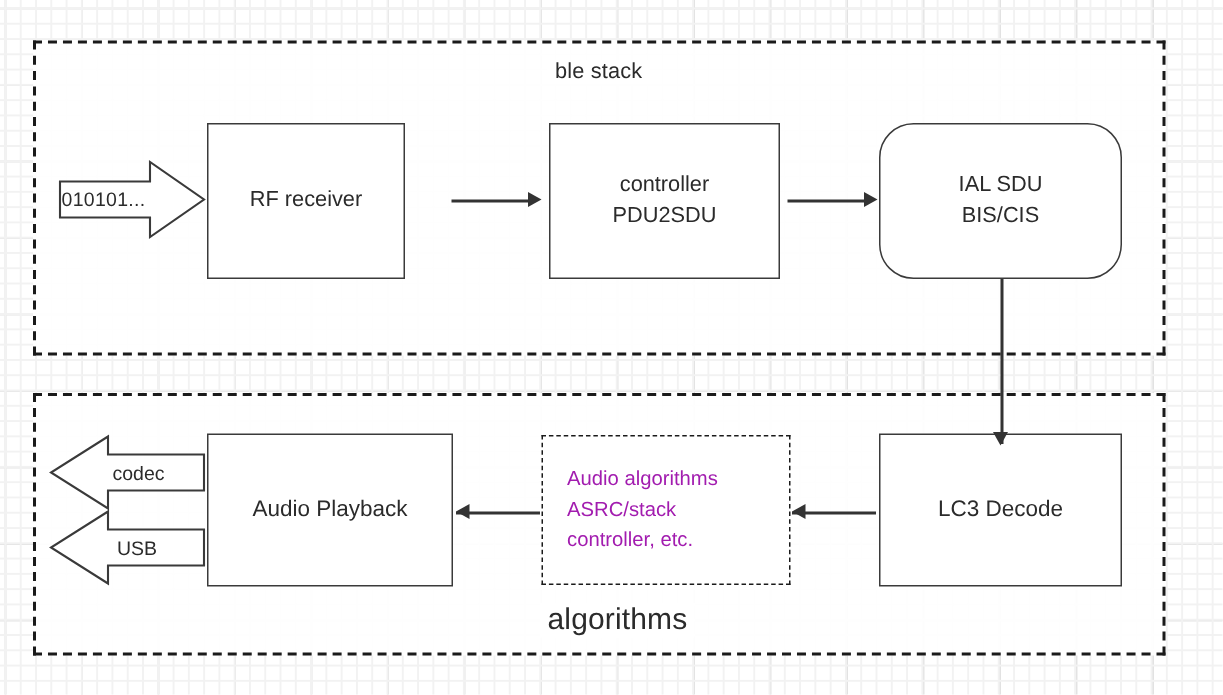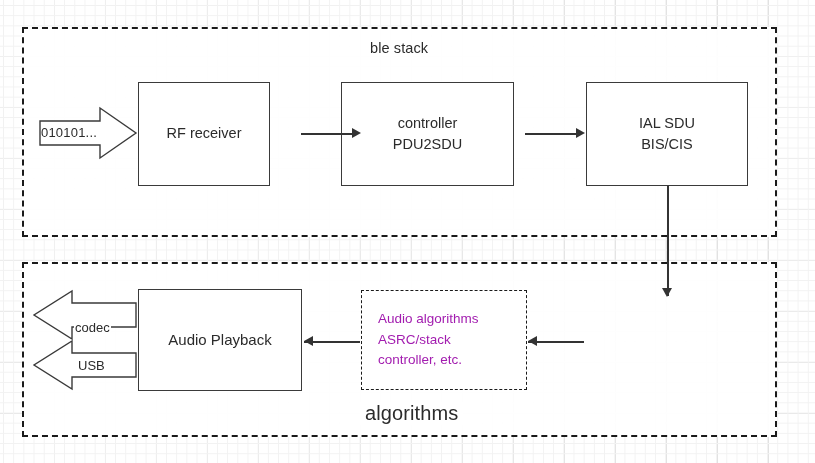--- a/index.html
+++ b/index.html
@@ -70,22 +70,22 @@
     box-sizing: border-box;
     display: flex;
     align-items: center;
     justify-content: center;
     text-align: center;
     color: #2b2b2b;
     font-size: 14.5px;
     line-height: 1.45;
   }
   #box-rf        { left: 138px; top: 82px;  width: 132px; height: 104px; }
-  #box-ctrl      { left: 341px; top: 82px;  width: 173px; height: 104px; }
-  #box-ial       { left: 586px; top: 82px;  width: 162px; height: 104px; }
+  #box-ctrl      { left: 366px; top: 82px;  width: 154px; height: 104px; }
+  #box-ial       { left: 586px; top: 82px;  width: 162px; height: 104px; border-radius: 23px; }
   #box-lc3       { left: 586px; top: 289px; width: 162px; height: 102px; }
   #box-playback  { left: 138px; top: 289px; width: 164px; height: 102px; }
 
   #box-playback .box-text { font-size: 15px; }
   #box-lc3 .box-text { font-size: 15px; }
 
   
   #box-algo {
     position: absolute;
     left: 361px;
@@ -180,21 +180,21 @@
   #block-arrow-usb   { left: 32px; top: 339px; }
 
   .out-label {
     position: absolute;
     font-size: 13px;
     color: #2b2b2b;
     white-space: nowrap;
     background: #ffffff;
     padding: 0 1px;
   }
-  #label-codec { left: 74px; top: 320px; }
+  #label-codec { left: 74px; top: 308px; }
   #label-usb   { left: 77px; top: 358px; }
 </style>
 </head>
 <body>
 
 <div id="canvas">
 
   <div class="group" id="group-ble"></div>
   <div class="group-label" id="label-ble">ble stack</div>
 
@@ -219,20 +219,23 @@
     </div>
   </div>
 
   <div class="box" id="box-ial">
     <div>
       <div>IAL SDU</div>
       <div>BIS/CIS</div>
     </div>
   </div>
 
+  <div class="box" id="box-lc3">
+    <span class="box-text">LC3 Decode</span>
+  </div>
 
   <div id="box-algo">
     <div>
       <div>Audio algorithms</div>
       <div>ASRC/stack</div>
       <div>controller, etc.</div>
     </div>
   </div>
 
   <div class="box" id="box-playback">

